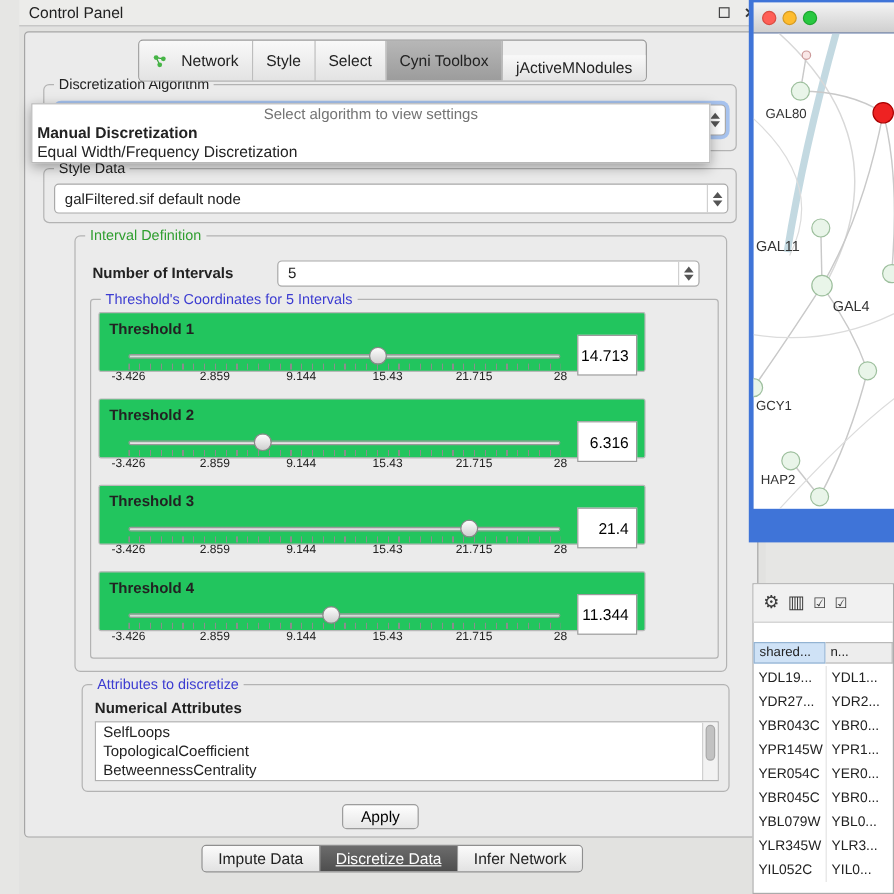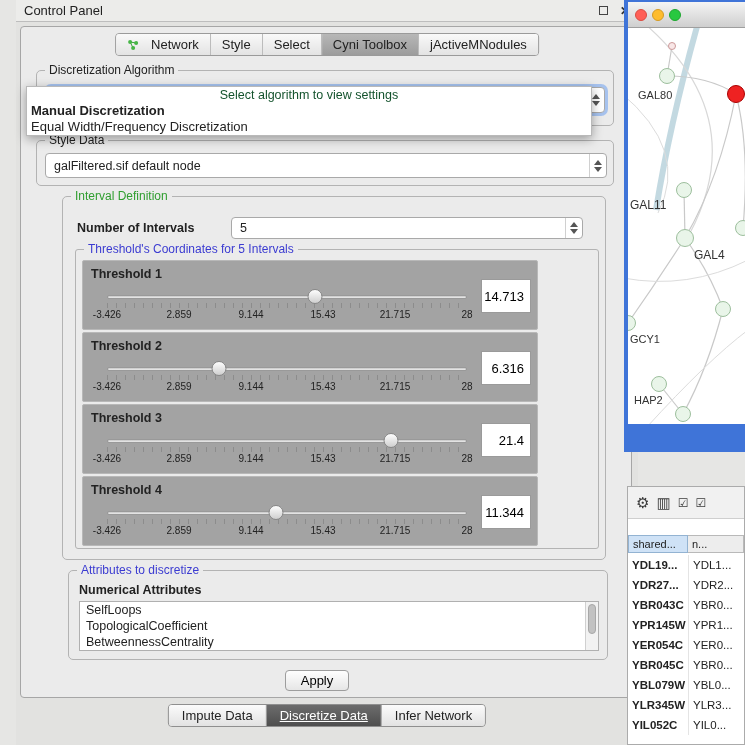--- a/index.html
+++ b/index.html
@@ -14,47 +14,47 @@
   .win-btns { margin-left:auto; display:flex; gap:12px; align-items:center; font-size:12px; color:#333; }
   .float-glyph { display:inline-block; width:9px; height:9px; border:1.5px solid #444; }
   .cp-body { position:absolute; left:4px; top:26px; width:612px; height:672px;
              border:1px solid #a6a6a6; border-radius:4px; background:#ebebeb; }
 
   
   .top-tabs { position:absolute; top:33px; left:50%; transform:translateX(-50%); display:flex;
               border:1px solid #9a9a9a; border-radius:4px; overflow:hidden; background:#f0f0f0; z-index:5; }
   .ttab { padding:3px 11px; font-size:13px; background:linear-gradient(#f9f9f9,#e3e3e3);
           border-right:1px solid #b5b5b5; display:flex; align-items:center; gap:12px; white-space:nowrap; cursor:default; }
-  .ttab:last-child { border-right:none; }
+  .ttab:last-child { border-right:none;margin-top:12px; }
   .ttab.sel { background:linear-gradient(#b7b7b7,#9c9c9c); }
 
   
   .group { position:absolute; border:1px solid #b3b3b3; border-radius:5px; }
   .glabel { position:absolute; top:-8px; left:8px; background:#ebebeb; padding:0 4px; font-size:12px; white-space:nowrap; }
   .glabel.green { color:#2f9e2f; }
   .glabel.blue  { color:#3b3bd1; }
 
   .combo { position:absolute; background:#fff; border:1px solid #a9a9a9; border-radius:4px;
            display:flex; align-items:center; font-size:12.5px; }
   .combo .ctext { padding-left:8px; flex:1; white-space:nowrap; overflow:hidden; }
   .stepper { width:17px; align-self:stretch; display:flex; flex-direction:column;
              align-items:center; justify-content:center; gap:2px; border-left:1px solid #d0d0d0; }
   .arr-up   { width:0; height:0; border-left:4px solid transparent; border-right:4px solid transparent; border-bottom:5px solid #555; }
   .arr-down { width:0; height:0; border-left:4px solid transparent; border-right:4px solid transparent; border-top:5px solid #555; }
   .focus-ring { box-shadow:0 0 0 3px rgba(110,160,240,.55); }
 
   
   .algo-popup { position:absolute; left:10px; top:86px; width:566px; height:50px; background:#fff;
                 border:1px solid #b9b9b9; box-shadow:0 3px 10px rgba(0,0,0,.35); z-index:20; padding-top:1px; }
-  .popup-placeholder { text-align:center; color:#14532d; font-size:12.5px; height:15px; line-height:15px; }
+  .popup-placeholder { text-align:center; color:#737373; font-size:12.5px; height:15px; line-height:15px; }
   .popup-item { font-size:13px; height:16px; line-height:16px; padding-left:4px; white-space:nowrap; }
   .popup-item.bold { font-weight:bold; }
 
   
-  .thr-row { position:absolute; left:6px; width:456px; height:70px; border:1px solid #b8b8b8; border-radius:2px; background:#a3a3a3; }
+  .thr-row { position:absolute; left:6px; width:456px; height:50px; border:1px solid #b8b8b8; border-radius:2px; background:#22c55e; }
   .thr-label { position:absolute; left:8px; top:6px; font-size:12.5px; font-weight:bold; }
   .rail { position:absolute; left:24px; top:26px; width:360px; height:34px; }
   .track { position:absolute; left:0; top:8px; width:360px; height:4px; background:linear-gradient(#c6c6c6,#ececec);
            border:1px solid #999; border-radius:2px; }
   .ticks { position:absolute; left:0; top:16px; width:360px; height:5px;
            background:repeating-linear-gradient(to right,#8c8c8c 0,#8c8c8c 1px,transparent 1px,transparent 9px); }
   .thumb { position:absolute; top:2px; width:15px; height:15px; border-radius:50%;
            background:linear-gradient(#fdfdfd,#cfcfcf); border:1px solid #888; transform:translateX(-50%); }
   .scale { position:absolute; left:24px; top:48px; width:360px; height:12px; font-size:10px; color:#222; }
   .scale span { position:absolute; transform:translateX(-50%); white-space:nowrap; }
@@ -104,21 +104,21 @@
   .tool-ico { font-size:15px; color:#3a3a3a; line-height:1; }
   .tool-ico.small { font-size:12px; }
   .tp-header { position:absolute; left:0; top:48px; width:116px; height:18px; display:flex; font-size:11px; }
   .th-cell { border:1px solid #b9b9b9; background:#ededed; padding-left:4px; line-height:16px;
              white-space:nowrap; overflow:hidden; }
   .th-cell.sel { background:#cfe2f6; border-color:#93b3d2; }
   .th-c1 { width:60px; } .th-c2 { width:56px; border-left:none; }
   .tp-rows { position:absolute; left:0; top:68px; width:116px; }
   .tp-row { display:flex; height:20px; font-size:11.5px; }
   .td-cell { line-height:20px; padding-left:4px; white-space:nowrap; overflow:hidden; }
-  .td-c1 { width:60px;font-weight:bold; } .td-c2 { width:56px; border-left:1px solid #e4e4e4; }
+  .td-c1 { width:60px; } .td-c2 { width:56px; border-left:1px solid #e4e4e4; }
 </style>
 </head>
 <body>
 
 <div class="stage">
 
   <section class="control-panel">
     <header class="cp-titlebar">
       <span>Control Panel</span>
       <span class="win-btns">

